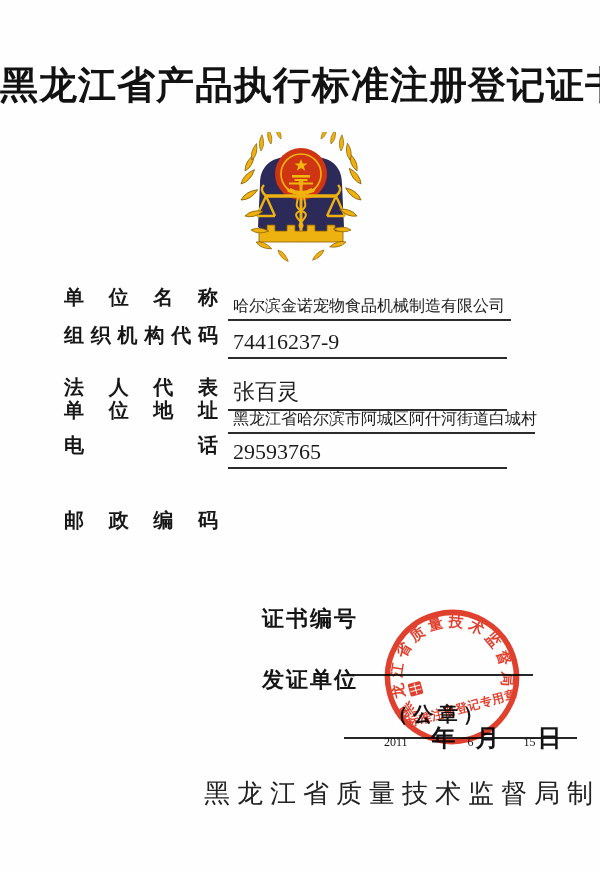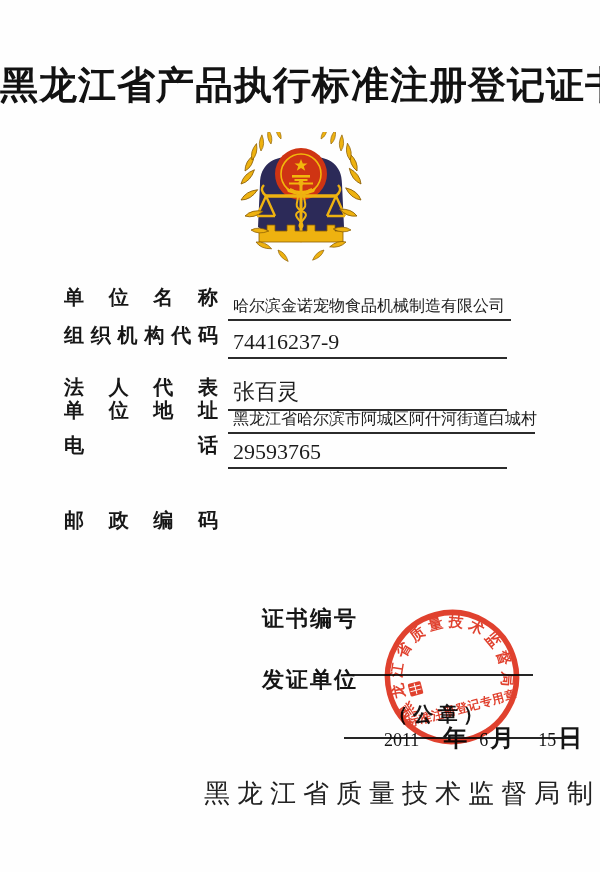--- a/index.html
+++ b/index.html
@@ -45,21 +45,21 @@
     border-bottom:2px solid #262626;
     display:flex; align-items:flex-end; padding-bottom:9px;margin-top:28px;
   }
   .ln1 { top:609px; }
   .ln2 { top:672px; padding-left:44px; font-size:20px; font-weight:bold; letter-spacing:5px; }
 
   .date-row {
     position:absolute; left:384px; top:722px; display:flex;
     align-items:baseline; white-space:nowrap; color:#141414;
   }
-  .d-num { font-size:18px; }
+  .d-num { font-size:12px; }
   .d-unit { font-size:24px; font-weight:bold; }
   .g8{margin-left:24px}.g12{margin-left:12px}.g2{margin-left:2px}
 
   .seal {
     position:absolute; left:381px; top:606px;
     mix-blend-mode:multiply; opacity:.92;
   }
 
   .footer {
     position:absolute; top:776px; left:0; width:100%; text-align:right;

